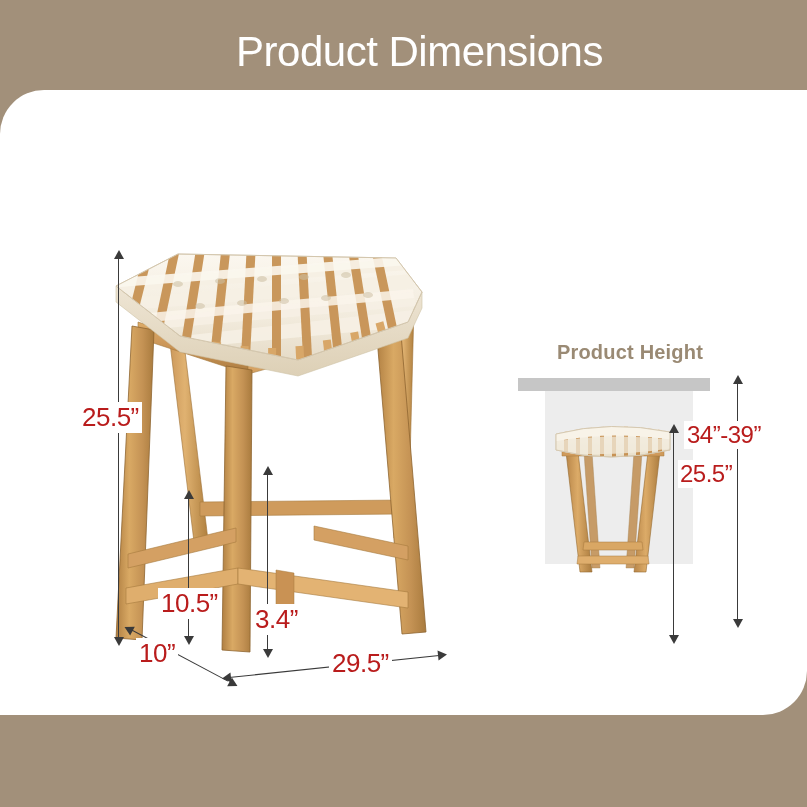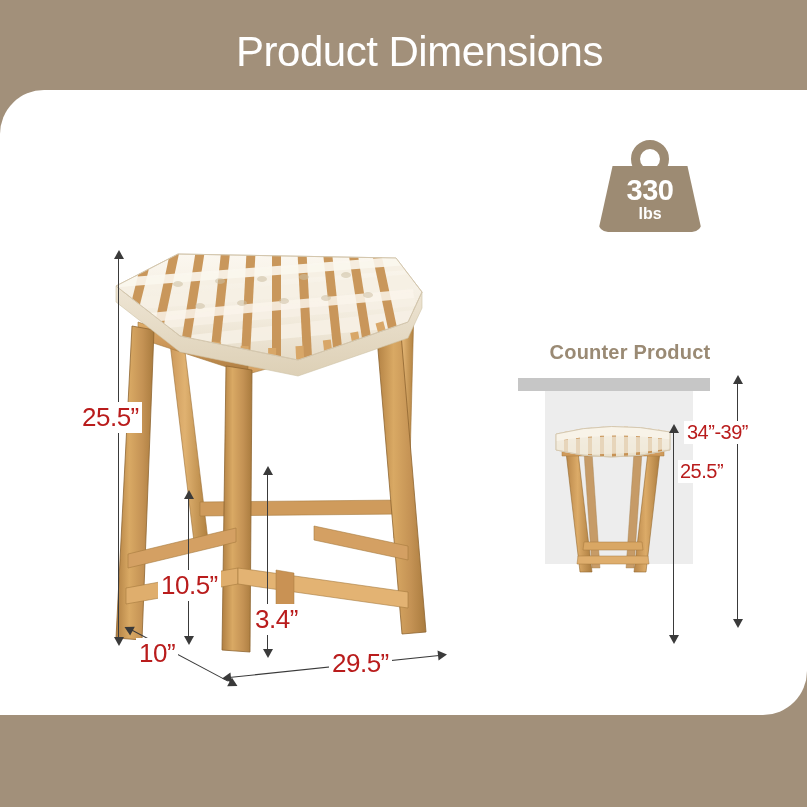--- a/index.html
+++ b/index.html
@@ -92,21 +92,21 @@
   }
   .arrow.up    { border-left:5px solid transparent; border-right:5px solid transparent; border-bottom:9px solid #3a3a3a; }
   .arrow.down  { border-left:5px solid transparent; border-right:5px solid transparent; border-top:9px solid #3a3a3a; }
   .arrow.left  { border-top:5px solid transparent; border-bottom:5px solid transparent; border-right:9px solid #3a3a3a; }
   .arrow.right { border-top:5px solid transparent; border-bottom:5px solid transparent; border-left:9px solid #3a3a3a; }
   .dim-label {
     position:absolute; color:#b91c1c;
     font-size:26px; font-weight:normal;
     white-space:nowrap; letter-spacing:-0.5px;
   }
-  .dim-label.ch { font-size:20px; }
+  .dim-label.ch { font-size:24px; }
   .dim-label.bg { background:#ffffff; padding:0 3px; }
   .dim-label.bg-gray { background:#ffffff; padding:0 2px; }
 
   .rot-line {
     position:absolute; height:1px; background:#3a3a3a;
     transform-origin:0 0;
   }
 
   
   .stool-main { position:absolute; left:108px; top:240px; width:350px; height:445px; }
@@ -115,26 +115,20 @@
 </style>
 </head>
 <body>
 
 <div id="stage">
 
   <div class="header-title">Product Dimensions</div>
 
   <div class="panel"></div>
 
-  <div class="weight-badge">
-    <div class="wb-handle"></div>
-    <div class="wb-body"></div>
-    <div class="wb-num">330</div>
-    <div class="wb-unit">lbs</div>
-  </div>
 
   <div class="stool-main">
     <svg width="350" height="445" viewBox="0 0 350 445">
       <defs>
         <linearGradient id="wA" x1="0" y1="0" x2="1" y2="0">
           <stop offset="0%" stop-color="#b07f42"></stop>
           <stop offset="35%" stop-color="#d9a964"></stop>
           <stop offset="70%" stop-color="#c49254"></stop>
           <stop offset="100%" stop-color="#a97b3e"></stop>
         </linearGradient>
@@ -245,38 +239,38 @@
   </div>
 
   <div class="dim-line-v" style="left:118px; top:258px; height:386px;"></div>
   <div class="arrow up" style="left:114px; top:250px;"></div>
   <div class="arrow down" style="left:114px; top:637px;"></div>
   <div class="dim-label bg" style="left:79px; top:402px;">25.5”</div>
 
   <div class="dim-line-v" style="left:188px; top:498px; height:145px;"></div>
   <div class="arrow up" style="left:184px; top:490px;"></div>
   <div class="arrow down" style="left:184px; top:636px;"></div>
-  <div class="dim-label bg" style="left:158px; top:570px;">10.5”</div>
+  <div class="dim-label bg" style="left:158px; top:588px;">10.5”</div>
 
   <div class="dim-line-v" style="left:267px; top:474px; height:182px;"></div>
   <div class="arrow up" style="left:263px; top:466px;"></div>
   <div class="arrow down" style="left:263px; top:649px;"></div>
   <div class="dim-label bg" style="left:252px; top:604px;">3.4”</div>
 
   <div class="rot-line" style="left:131px; top:629px; width:110px; transform:rotate(28deg);"></div>
   <div class="arrow left" style="left:124px; top:624px; transform:rotate(28deg);"></div>
   <div class="arrow right" style="left:229px; top:679px; transform:rotate(28deg);"></div>
   <div class="dim-label bg" style="left:136px; top:638px;">10”</div>
 
   <div class="rot-line" style="left:229px; top:677px; width:216px; transform:rotate(-6deg);"></div>
   <div class="arrow left" style="left:222px; top:673px; transform:rotate(-6deg);"></div>
   <div class="arrow right" style="left:438px; top:650px; transform:rotate(-6deg);"></div>
   <div class="dim-label bg" style="left:329px; top:648px;">29.5”</div>
 
-  <div class="ch-title">Counter Product</div>
+  <div class="ch-title">Product Height</div>
 
   <div class="ch-counter-top"></div>
   <div class="ch-counter-body"></div>
 
   <div class="stool-mini">
     <svg width="130" height="162" viewBox="0 0 130 162">
       <defs>
         <linearGradient id="mWood" x1="0" y1="0" x2="1" y2="0">
           <stop offset="0%" stop-color="#b88649"></stop>
           <stop offset="45%" stop-color="#dcab68"></stop>

